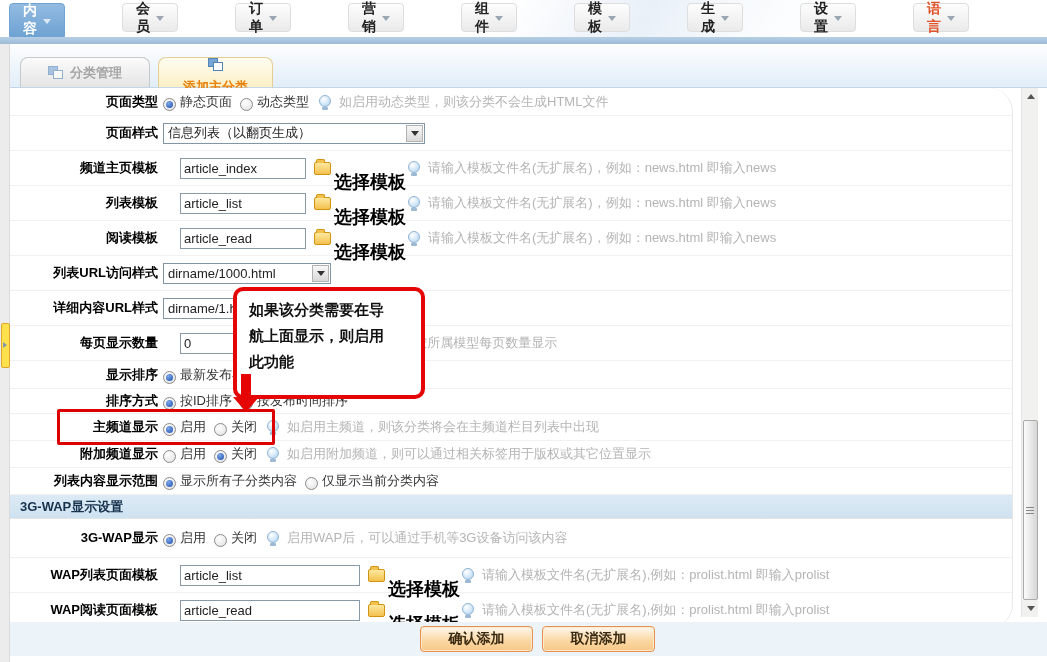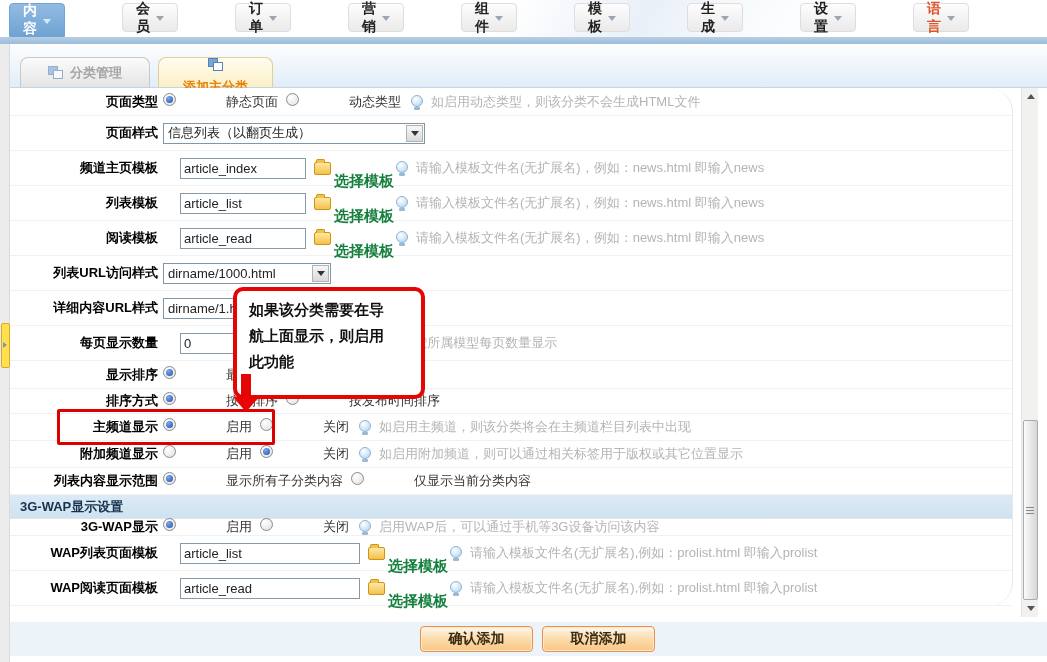--- a/index.html
+++ b/index.html
@@ -34,40 +34,40 @@
     font-size:13px;font-weight:bold;box-sizing:border-box;cursor:pointer;}
   .tab.inactive{background:linear-gradient(#fbfbfb,#e4e4e4);border:1px solid #c9c9c9;border-bottom:none;color:#a5a5a5;padding:0 27px;}
   .tab.active{background:linear-gradient(#fffdf1,#fbefc5);border:1px solid #e5cd94;border-bottom:none;color:#e8820c;padding:0 24px;flex-direction:column;}
   .winicon{width:15px;height:13px;position:relative;flex:none;}
   .winicon::before{content:'';position:absolute;left:0;top:0;width:8px;height:7px;background:#76a5d6;border:1px solid #5585b8;}
   .winicon::after{content:'';position:absolute;left:5px;top:4px;width:8px;height:7px;background:#fff;border:1px solid #5585b8;}
   .tab.inactive .winicon{opacity:.6;}
   
   .content{position:absolute;left:10px;top:88px;width:1003px;background:#fff;border-right:1px solid #e8e8e8;box-sizing:border-box;border-radius:24px;}
   .row{display:flex;align-items:center;border-bottom:1px solid #f1f1f1;box-sizing:border-box;white-space:nowrap;}
-  .h28{height:28px}.h35{height:35px}.h25{height:25px}.h27{height:27px}.h29{height:17px}
+  .h28{height:28px}.h35{height:35px}.h25{height:25px}.h27{height:27px}.h29{height:39px}
   .lbl{width:148px;text-align:right;font-size:13px;font-weight:bold;color:#000;flex:none;}
   .ctl{margin-left:5px;display:flex;align-items:center;}
-  .opt{display:flex;align-items:flex-start;margin-right:8px;cursor:pointer;gap:46px;}
+  .opt{display:flex;align-items:flex-end;margin-right:8px;cursor:pointer;}
   .radio{width:13px;height:13px;border-radius:50%;border:1px solid #8a8a8a;background:radial-gradient(circle at 35% 30%,#fff,#e0e0e0);box-sizing:border-box;position:relative;margin-right:4px;flex:none;}
   .radio.on::after{content:'';position:absolute;left:2px;top:2px;width:7px;height:7px;border-radius:50%;background:radial-gradient(circle at 35% 30%,#7fa9e8,#1e4fae);}
   .optlabel{font-size:13px;color:#333;}
   .bulb{width:12px;height:12px;border-radius:50%;background:radial-gradient(circle at 35% 30%,#ffffff,#d2e7f8 55%,#a9cce9);border:1px solid #8fb2d4;box-sizing:border-box;position:relative;margin:0 4px 2px 2px;flex:none;}
   .bulb::after{content:'';position:absolute;left:2px;bottom:-4px;width:6px;height:3px;background:#9db9d4;border-radius:1px;}
   .tip{color:#b4b4b4;font-size:13px;margin-left:4px;}
   .tip-offset{margin-left:96px;}
   .inp{height:19px;border:1px solid #889aa8;font-size:13px;padding:0 3px;font-family:inherit;color:#222;box-sizing:content-box;margin-left:17px;}
   .w-tpl{width:118px}.w-num{width:66px}.w-wap{width:172px}
   .sel{height:21px;border:1px solid #8396a5;background:#fff;display:flex;align-items:center;font-size:13px;color:#222;position:relative;padding-left:4px;box-sizing:border-box;cursor:pointer;}
   .sel .selbtn{position:absolute;right:1px;top:1px;bottom:1px;width:17px;background:linear-gradient(#f7f7f7,#d9d9d9);border:1px solid #b2b2b2;box-sizing:border-box;display:flex;align-items:center;justify-content:center;}
   .sel .selbtn::after{content:'';width:0;height:0;border-left:4px solid transparent;border-right:4px solid transparent;border-top:5px solid #333;}
   .sel-wide{width:262px}.sel-mid{width:168px}
   .folder{width:15px;height:11px;background:linear-gradient(#fde8a0,#f3c14e);border:1px solid #d2930f;border-radius:2px;position:relative;margin:0 3px 0 8px;flex:none;}
   .folder::before{content:'';position:absolute;top:-4px;left:1px;width:7px;height:3px;background:#f3c14e;border:1px solid #d2930f;border-bottom:none;border-radius:2px 2px 0 0;}
-  .tpl-link{color:#15803d;font-weight:bold;font-size:15px;text-decoration:none;cursor:pointer;margin-top:27px;}
+  .tpl-link{color:#000000;font-weight:bold;font-size:18px;text-decoration:none;cursor:pointer;margin-top:27px;}
   .sect{height:23px;background:linear-gradient(#dceaf5,#cfe2f1);display:flex;align-items:center;padding-left:10px;font-weight:bold;font-size:13px;color:#17324d;border-bottom:1px solid #e4e4e4;}
   
   .scrollbar{position:absolute;left:1021px;top:88px;width:17px;height:529px;background:#f1f1f0;border-left:1px solid #e3e3e3;box-sizing:border-box;}
   .sb-btn{position:absolute;left:0;width:17px;height:17px;display:flex;align-items:center;justify-content:center;cursor:pointer;}
   .sb-up{top:0;}.sb-down{bottom:0;}
   .sb-up::after{content:'';width:0;height:0;border-left:4px solid transparent;border-right:4px solid transparent;border-bottom:5px solid #555;}
   .sb-down::after{content:'';width:0;height:0;border-left:4px solid transparent;border-right:4px solid transparent;border-top:5px solid #555;}
   .sb-thumb{position:absolute;left:1px;top:332px;width:13px;height:178px;background:linear-gradient(to right,#fbfbfb,#d6d6d6);border:1px solid #aaa;border-radius:2px;cursor:pointer;}
   .sb-thumb::after{content:'';position:absolute;left:2px;top:86px;width:8px;height:1px;background:#888;box-shadow:0 3px 0 #888,0 6px 0 #888;}
   

